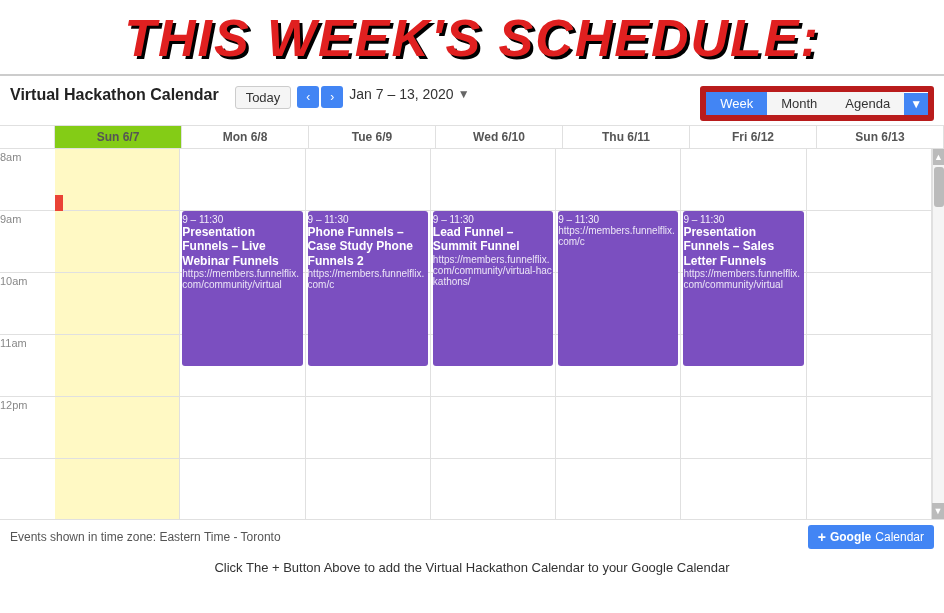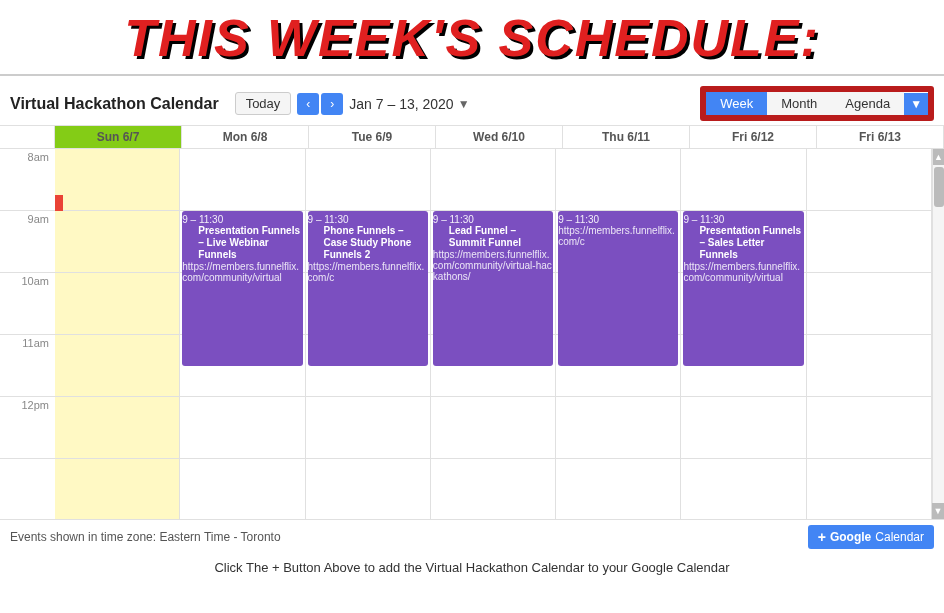--- a/index.html
+++ b/index.html
@@ -29,21 +29,21 @@
 
     
     .cal-container {
       background: #fff;
       padding: 6px 0 0;
     }
 
     
     .cal-header {
       display: flex;
-      align-items: center;
+      align-items: flex-start;
       padding: 4px 10px 4px 10px;
       gap: 6px;
     }
     .cal-title {
       font-size: 16px;
       font-weight: bold;
       color: #222;
       flex: 1;
     }
     .btn-today {
@@ -196,21 +196,20 @@
     
     .time-col {
       display: flex;
       flex-direction: column;
     }
     .time-slot {
       height: 62px;
       border-bottom: 1px solid #e0e0e0;
       font-size: 11px;
       color: #888;
-      text-align: right;
       padding-right: 6px;
       padding-top: 2px;
       flex-shrink: 0;
     }
 
     
     .day-col {
       border-right: 1px solid #e0e0e0;
       position: relative;
       background: #fff;
@@ -233,23 +232,22 @@
       overflow: hidden;
       cursor: pointer;
       z-index: 3;
     }
     .event-time {
       font-size: 10px;
       opacity: 0.9;
     }
     .event-title {
       font-weight: bold;
-      font-size: 10px;
+      font-size: 12px;
       line-height: 1.2;
-      margin-left: 16px;
     }
     .event-url {
       font-size: 10px;
       opacity: 0.85;
       word-break: break-all;
     }
 
     
     .cal-footer {
       display: flex;
@@ -327,21 +325,21 @@
   </div>
 
   <div class="day-headers">
     <div class="day-header-spacer"></div>
     <div class="day-header today"><span>Sun 6/7</span></div>
     <div class="day-header"><span>Mon 6/8</span></div>
     <div class="day-header"><span>Tue 6/9</span></div>
     <div class="day-header"><span>Wed 6/10</span></div>
     <div class="day-header"><span>Thu 6/11</span></div>
     <div class="day-header"><span>Fri 6/12</span></div>
-    <div class="day-header"><span>Fri 6/13</span></div>
+    <div class="day-header"><span>Sun 6/13</span></div>
   </div>
 
   <div class="cal-grid">
     <div class="cal-body">
 
       <div class="time-col">
         <div class="time-slot">8am</div>
         <div class="time-slot">9am</div>
         <div class="time-slot">10am</div>
         <div class="time-slot">11am</div>

